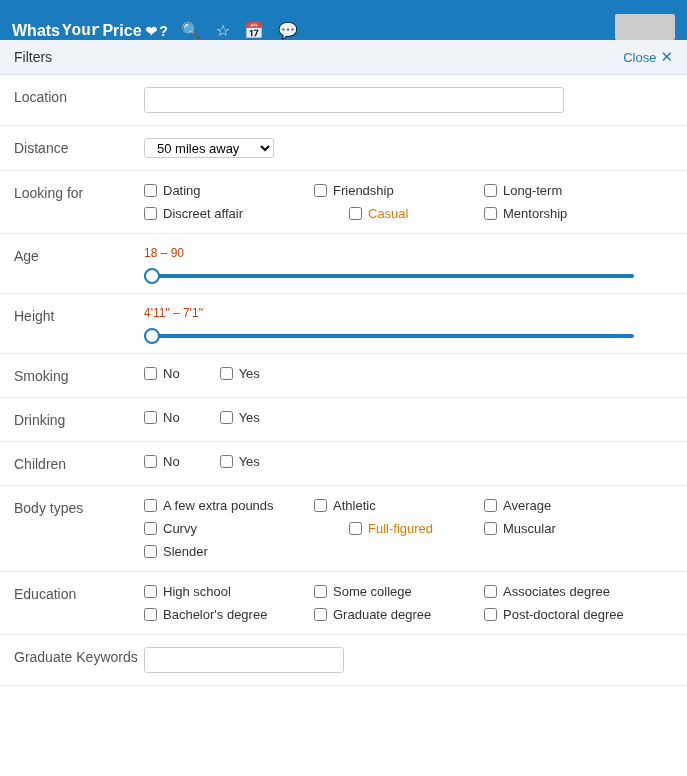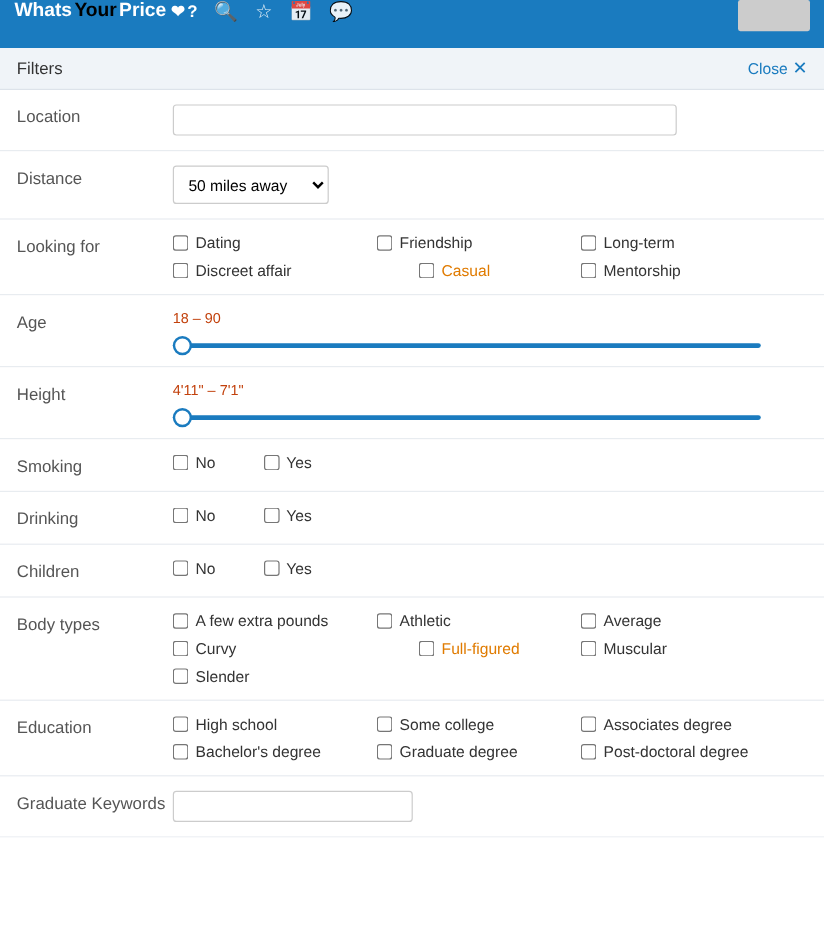--- a/index.html
+++ b/index.html
@@ -3,34 +3,34 @@
   <meta charset="utf-8">
   <style>
     * { box-sizing: border-box; margin: 0; padding: 0; }
     body { font-family: Arial, sans-serif; font-size: 13px; background: #fff; width: 687px; }
 
     
     .topnav {
       background: #1a7bbf;
       height: 40px;
       display: flex;
-      align-items: flex-start;
+      align-items: flex-end;
       padding: 0 12px;
       gap: 14px;
     }
     .topnav-brand {
       color: #fff;
       font-size: 16px;
       font-weight: bold;
       display: flex;
       align-items: center;
       gap: 2px;
     }
     .topnav-brand span.whats { color: #fff; }
-    .topnav-brand span.your { color: #000000; }
+    .topnav-brand span.your { color: #fef9c3; font-family: Liberation Mono, monospace; }
     .topnav-brand span.price { color: #fff; }
     .topnav-icon {
       color: #fff;
       font-size: 16px;
       cursor: pointer;
       opacity: 0.9;
     }
     .topnav-avatar {
       margin-left: auto;
       width: 60px;
@@ -85,21 +85,21 @@
       height: 26px;
       border: 1px solid #ccc;
       border-radius: 3px;
       padding: 0 6px;
       font-size: 13px;
       outline: none;
     }
 
     
     .distance-select {
-      height: 32px;
+      height: 20px;
       border: 1px solid #ccc;
       border-radius: 3px;
       padding: 0 8px;
       font-size: 13px;
       background: #fff;
       cursor: pointer;
       width: 130px;
     }
 
     

